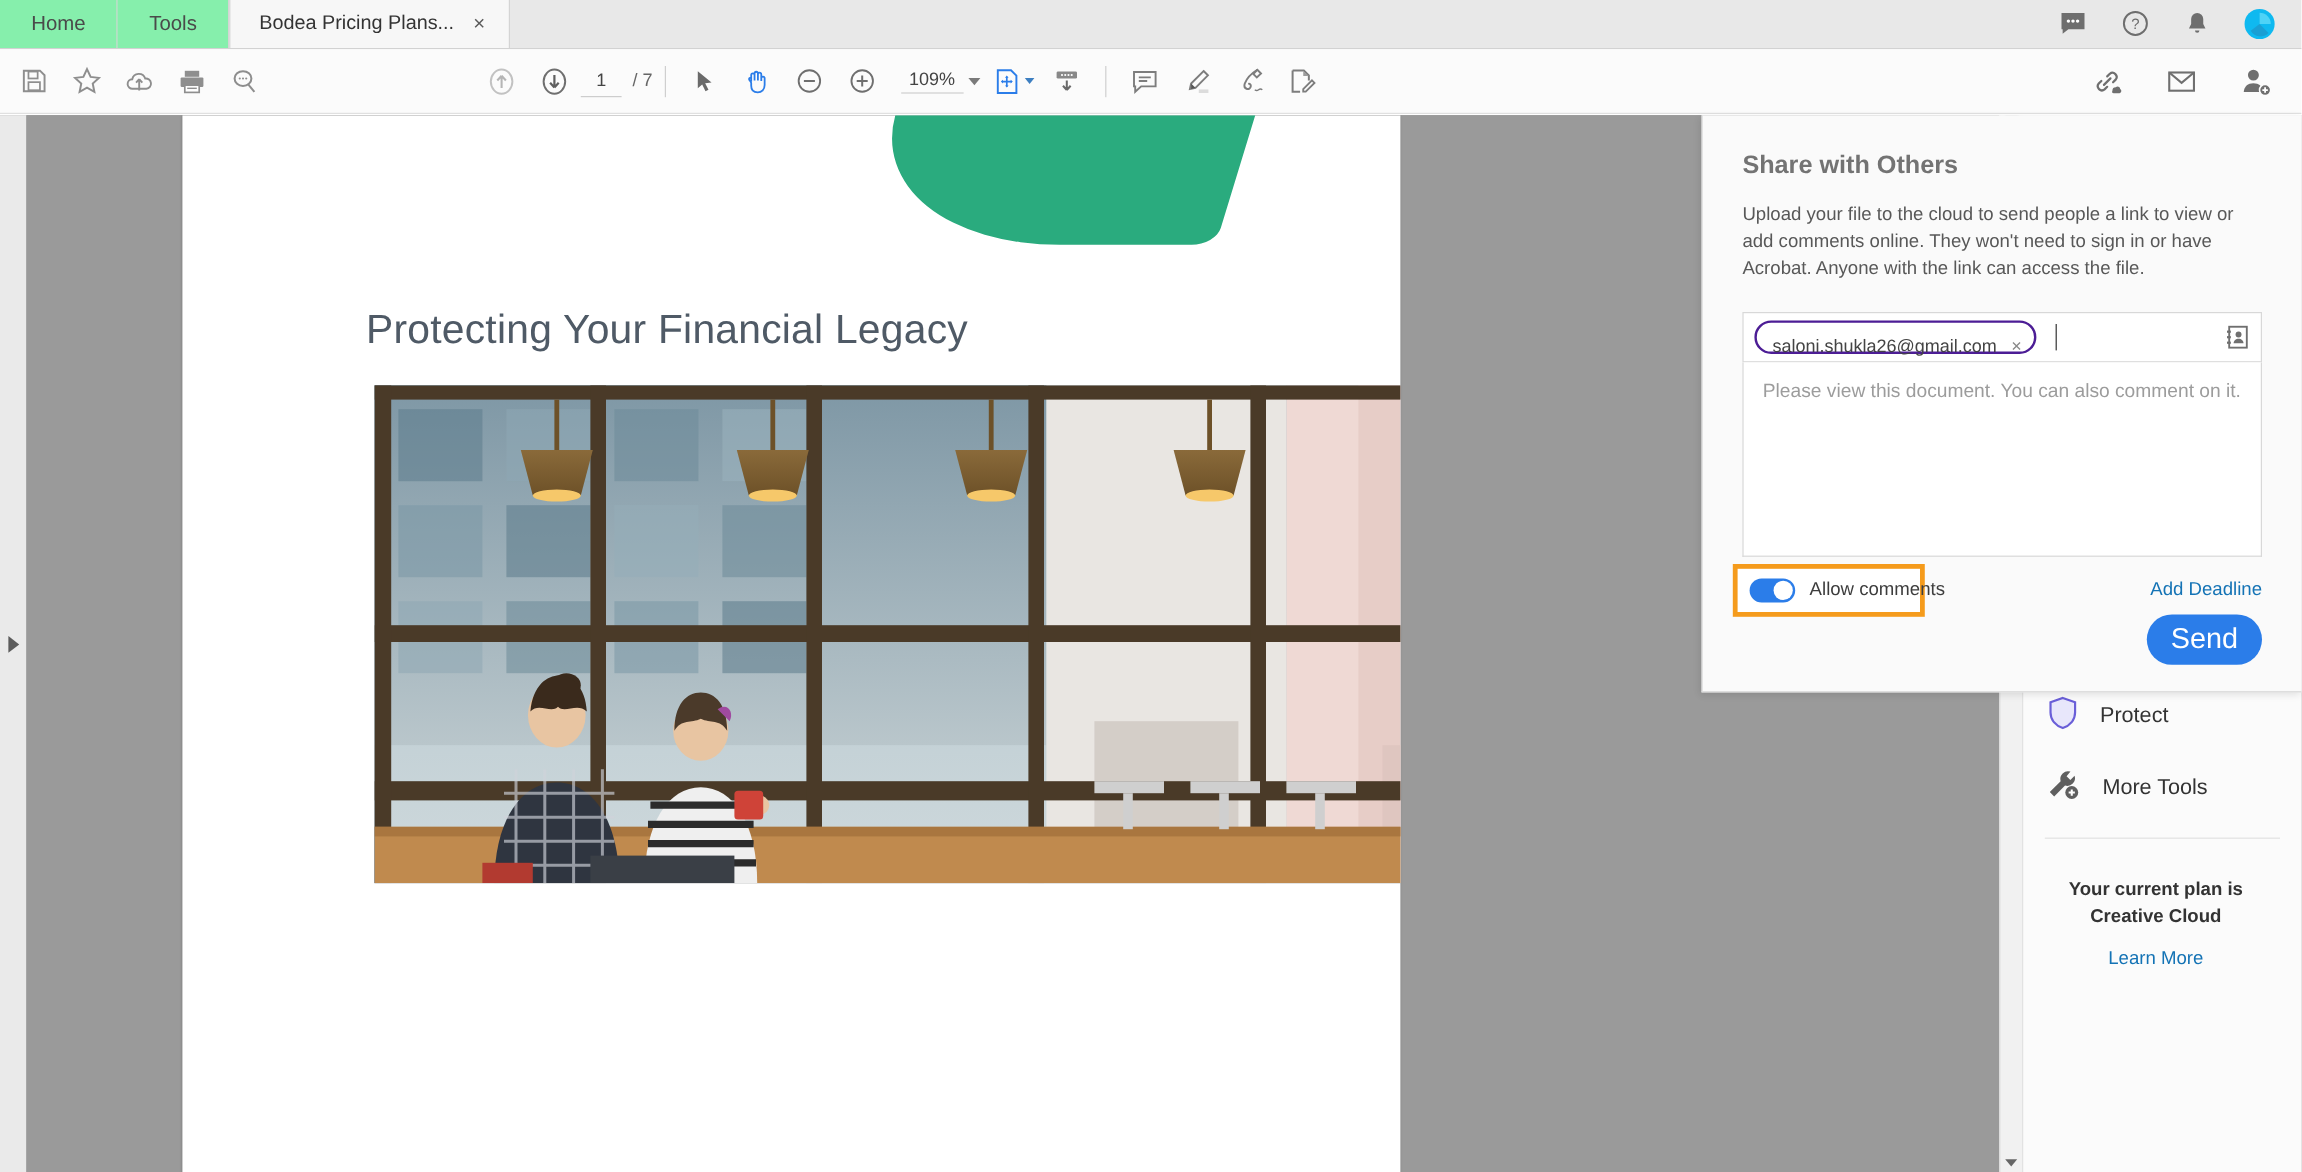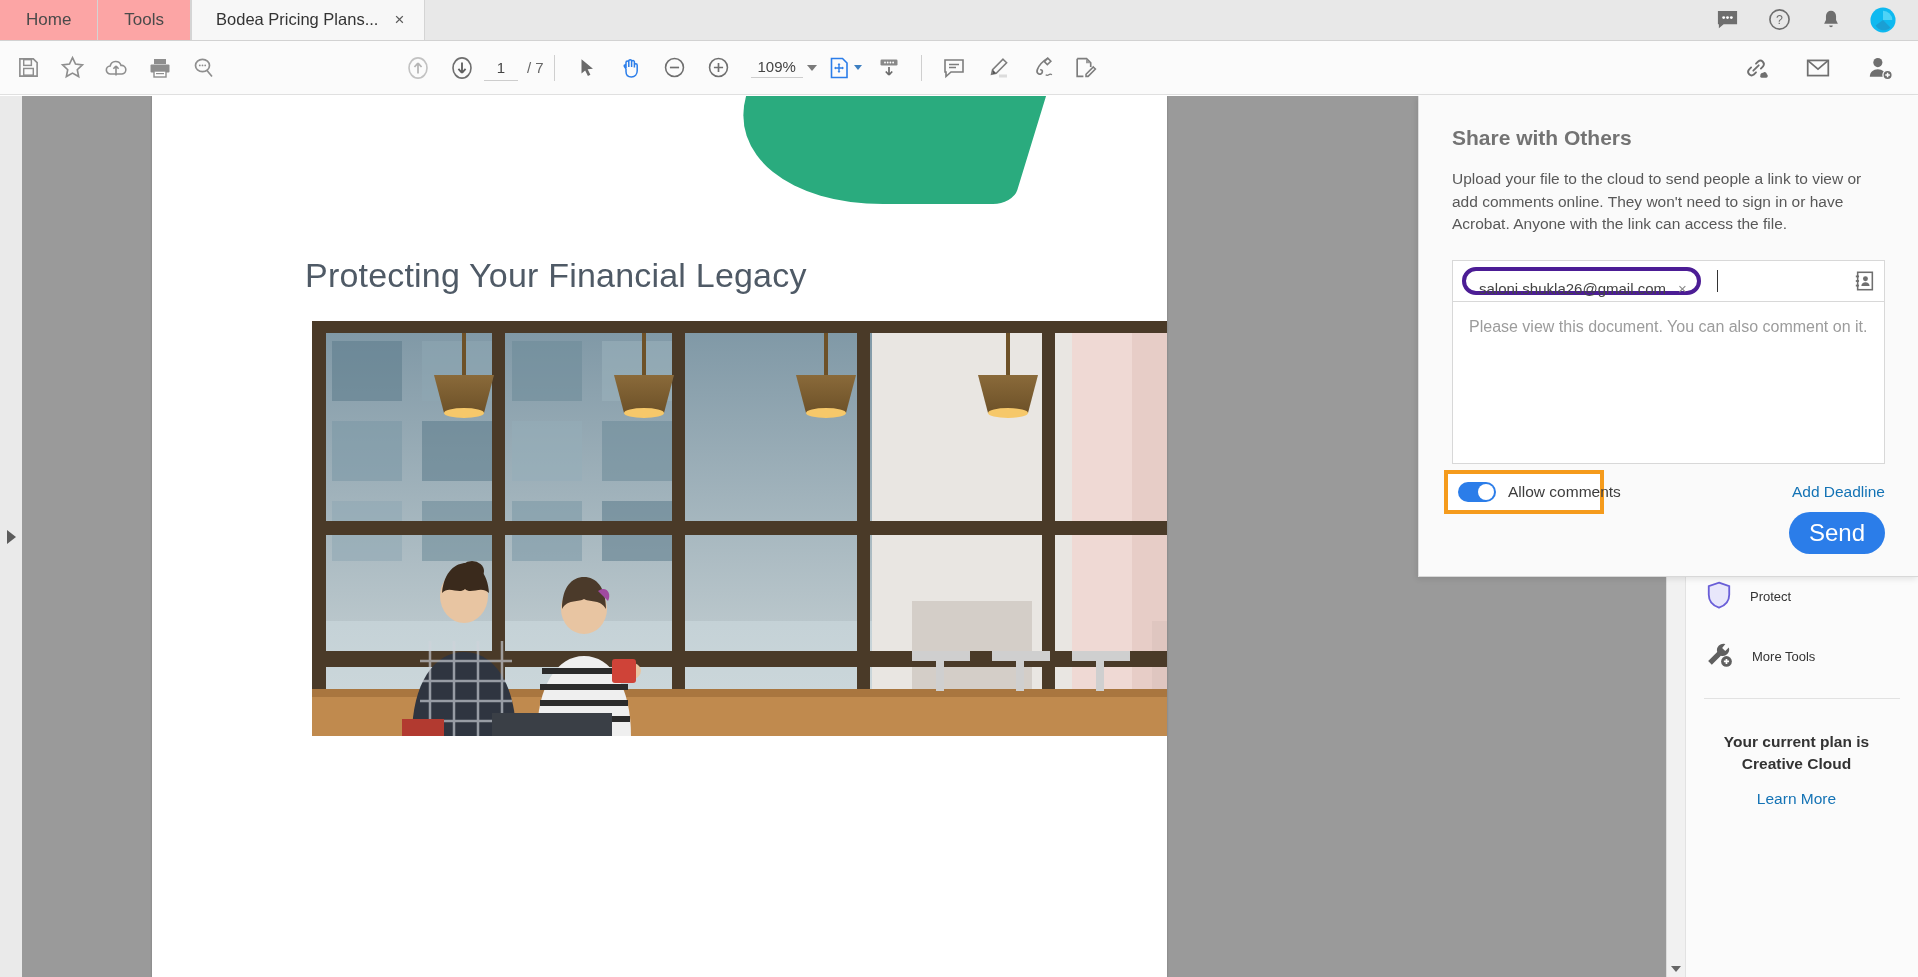--- a/index.html
+++ b/index.html
@@ -21,21 +21,21 @@
   }
   .tabbar-left { display: flex; align-items: flex-end; height: 100%; }
   .tab {
     height: 41px;
     display: flex;
     align-items: center;
     padding: 0 26px;
     font-size: 17px;
     color: #4a4a4a;
     cursor: default;
-    background: #fca5a5;
+    background: #86efac;
     border-right: 1px solid #d4d4d4;
   }
   .tab.doc {
     background: #f7f7f7;
     border-right: 1px solid #d4d4d4;
     border-left: 1px solid #d4d4d4;
     padding: 0 18px 0 24px;
     min-width: 196px;
     justify-content: space-between;
     gap: 14px;
@@ -178,21 +178,21 @@
   .right-panel {
     width: 233px; background: #fbfbfb;
     border-left: 1px solid #e2e2e2;
     flex-shrink: 0;
     position: relative;
     padding-top: 2px;
   }
   .rp-item {
     display: flex; align-items: center; gap: 18px;
     height: 60px; padding-left: 20px;
-    font-size: 13px; color: #333; cursor: pointer;
+    font-size: 18px; color: #333; cursor: pointer;
   }
   .rp-divider { height:1px; background:#e2e2e2; margin: 12px 18px 0 18px; }
   .plan-box { padding: 32px 33px 0 22px; text-align: center; }
   .plan-title {
     font-size: 15.5px; font-weight: bold; color: #333; line-height: 1.45;
   }
   .plan-link {
     display:inline-block; margin-top: 14px;
     font-size: 15.5px; color: #1473b5; cursor: pointer;
   }
@@ -217,21 +217,21 @@
     padding: 18px 30px 0 33px;
   }
   .sp-recip {
     margin: 24px 33px 0 33px;
     background: #fff; border: 1px solid #d8d8d8;
     height: 42px; display: flex; align-items: center;
     padding: 0 8px 0 9px; gap: 6px;
   }
   .chip {
     display: flex; align-items: center; gap: 12px;
-    border: 4px solid #4c1d95; border-radius: 16px;
+    border: 2px solid #4c1d95; border-radius: 16px;
     height: 28px; padding: 16px 10px 0 13px;
     font-size: 15px; color: #444; background: #fff; text-align: center;
   }
   .chip-x { font-size: 15px; color: #8a8a8a; cursor: pointer; line-height:1; }
   .caretbar { width:1px; height:22px; background:#333; margin-left: 10px; }
   .addrbook { margin-left: auto; cursor: pointer; display:flex; align-items:center;}
   .sp-msg {
     margin: 0 33px; background: #fff;
     border: 1px solid #d8d8d8; border-top: none;
     height: 162px; padding: 14px 16px;

